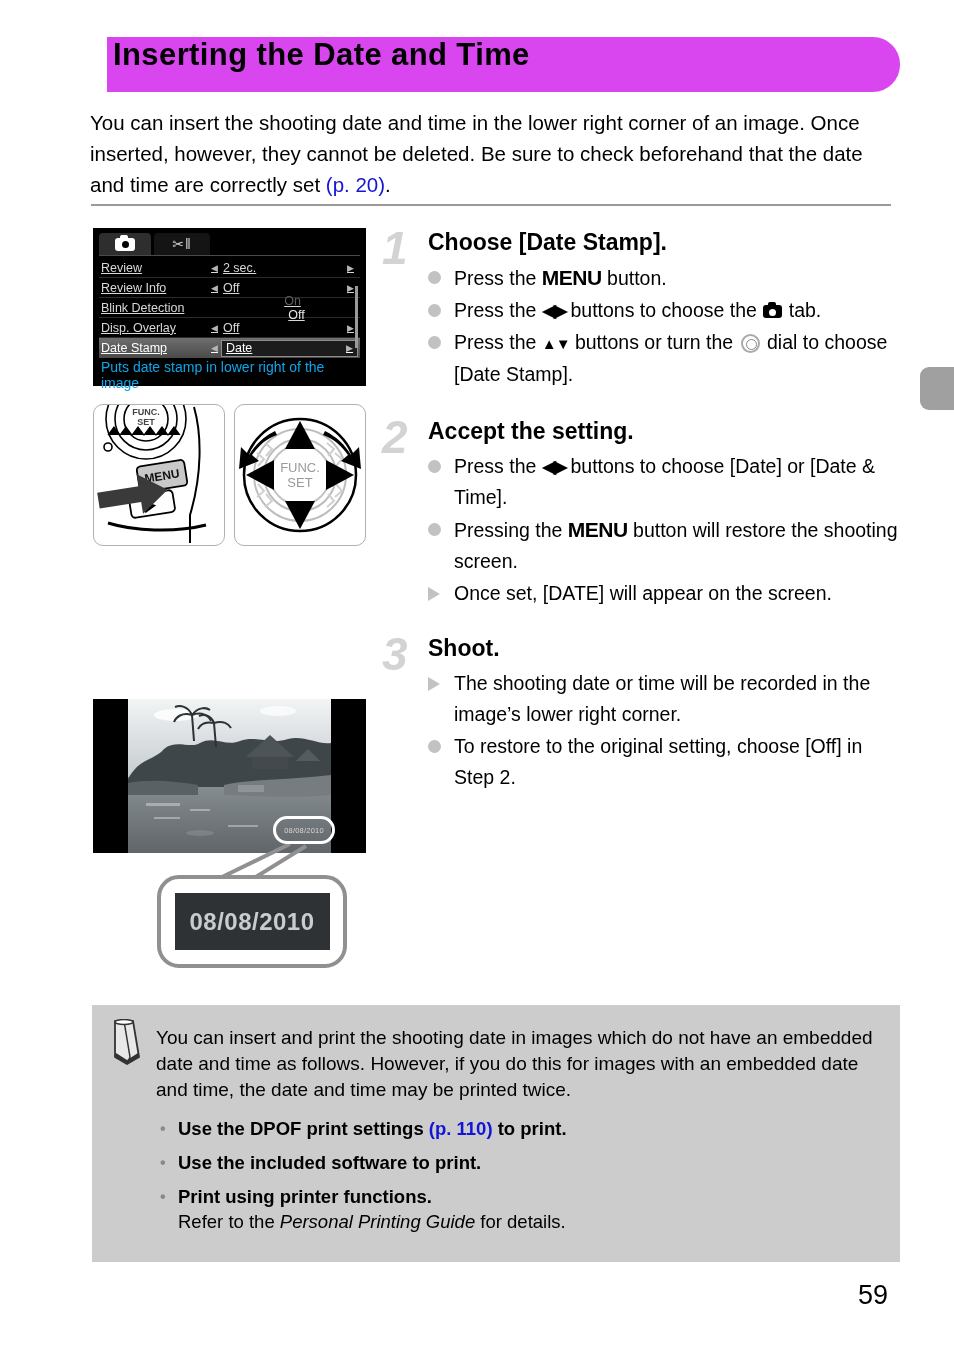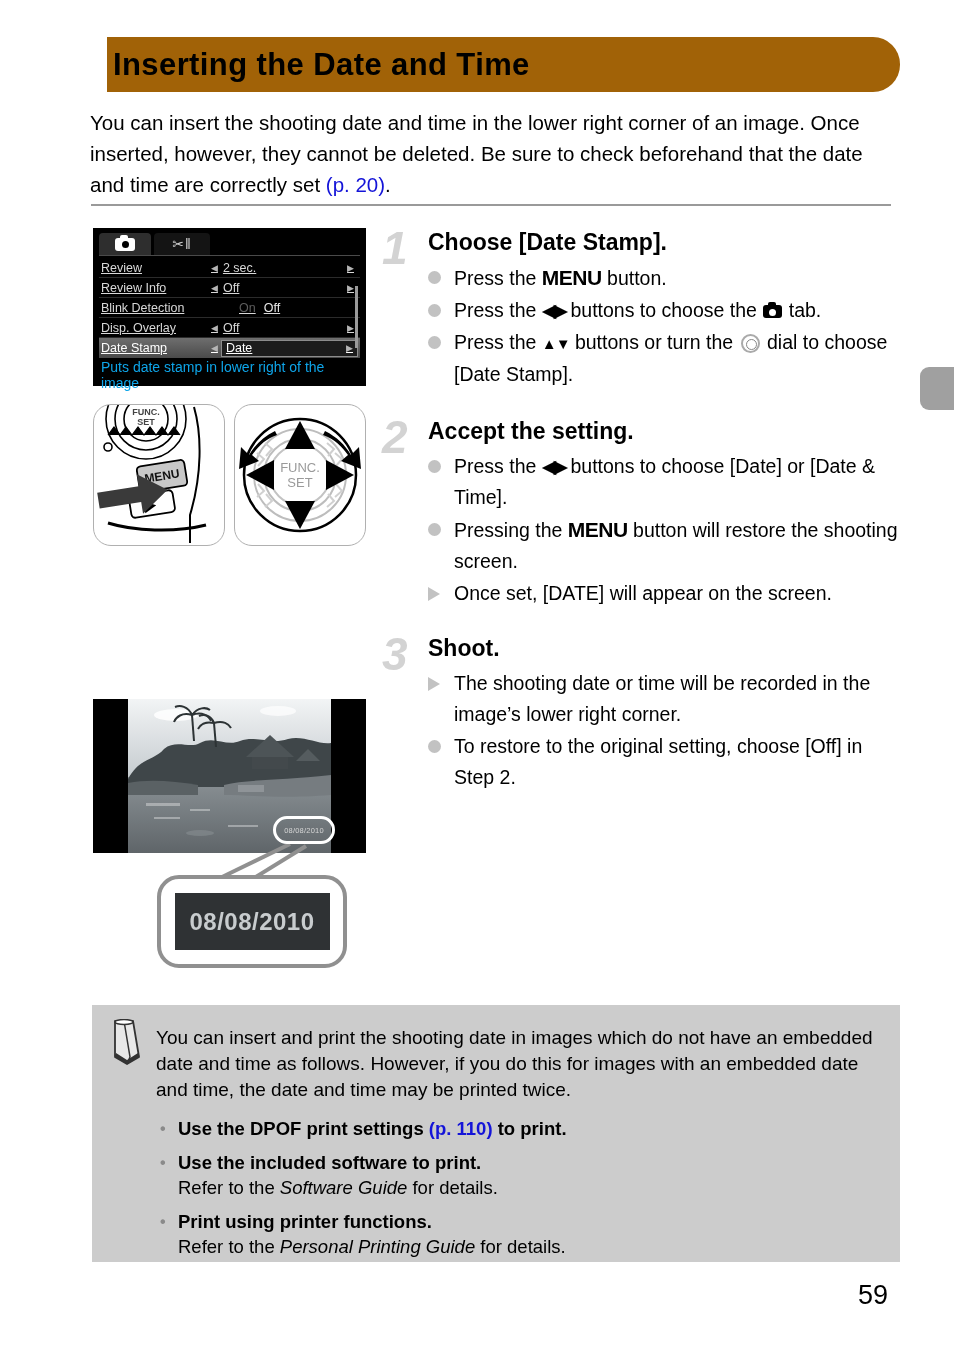--- a/index.html
+++ b/index.html
@@ -18,24 +18,23 @@
     background: #fff;
   }
 
   
   .title-banner {
     position: absolute;
     left: 107px;
     top: 37px;
     width: 793px;
     height: 55px;
-    background: #a16207;
+    background: #d946ef;
     border-radius: 0 27px 27px 0;
     display: flex;
-    align-items: center;
   }
   .title-text {
     font-size: 31px;
     font-weight: bold;
     letter-spacing: 0.4px;
     color: #000;
     padding-left: 6px;
     white-space: nowrap;
   }
 
@@ -177,21 +176,21 @@
     top: 58px;
     width: 3px;
     height: 62px;
     background: #9a9a9a;
   }
 
   
   .illus {
     position: absolute;
     border: 1.5px solid #b0b0b0;
-    border-radius: 18px;
+    border-radius: 10px;
     background: #fff;
     overflow: hidden;
   }
   .illus-menu { left: 93px; top: 404px; width: 132px; height: 142px; }
   .illus-dial { left: 234px; top: 404px; width: 132px; height: 142px; }
 
   
   .photo-frame {
     position: absolute;
     left: 93px;
@@ -452,21 +451,21 @@
         <span class="lbl">Review Info</span>
         <span class="valwrap">
           <span class="arrL">◀</span>
           <span class="val">Off</span>
           <span class="arrR">▶</span>
         </span>
       </div>
 
       <div class="lcd-row dual">
         <span class="lbl">Blink Detection</span>
-        <span class="valwrap" style="justify-content:flex-start;padding-left:28px;">
+        <span class="valwrap" style="justify-content:flex-start;padding-left:28px;flex-direction:column;">
           <span class="val-on">On</span>
           <span class="val-off">Off</span>
         </span>
       </div>
 
       <div class="lcd-row">
         <span class="lbl">Disp. Overlay</span>
         <span class="valwrap">
           <span class="arrL">◀</span>
           <span class="val">Off</span>
@@ -690,21 +689,20 @@
             <span class="note-mark">•</span>
             <span><span>Use the DPOF print settings </span><span class="pgref">(p. 110)</span><span> to print.</span></span>
           </div>
         </div>
 
         <div class="note-item">
           <div class="note-line1">
             <span class="note-mark">•</span>
             <span>Use the included software to print.</span>
           </div>
-          <div class="note-line2"><span>Refer to the </span><span class="em">Software Guide</span><span> for details.</span></div>
         </div>
 
         <div class="note-item">
           <div class="note-line1">
             <span class="note-mark">•</span>
             <span>Print using printer functions.</span>
           </div>
           <div class="note-line2"><span>Refer to the </span><span class="em">Personal Printing Guide</span><span> for details.</span></div>
         </div>
 

